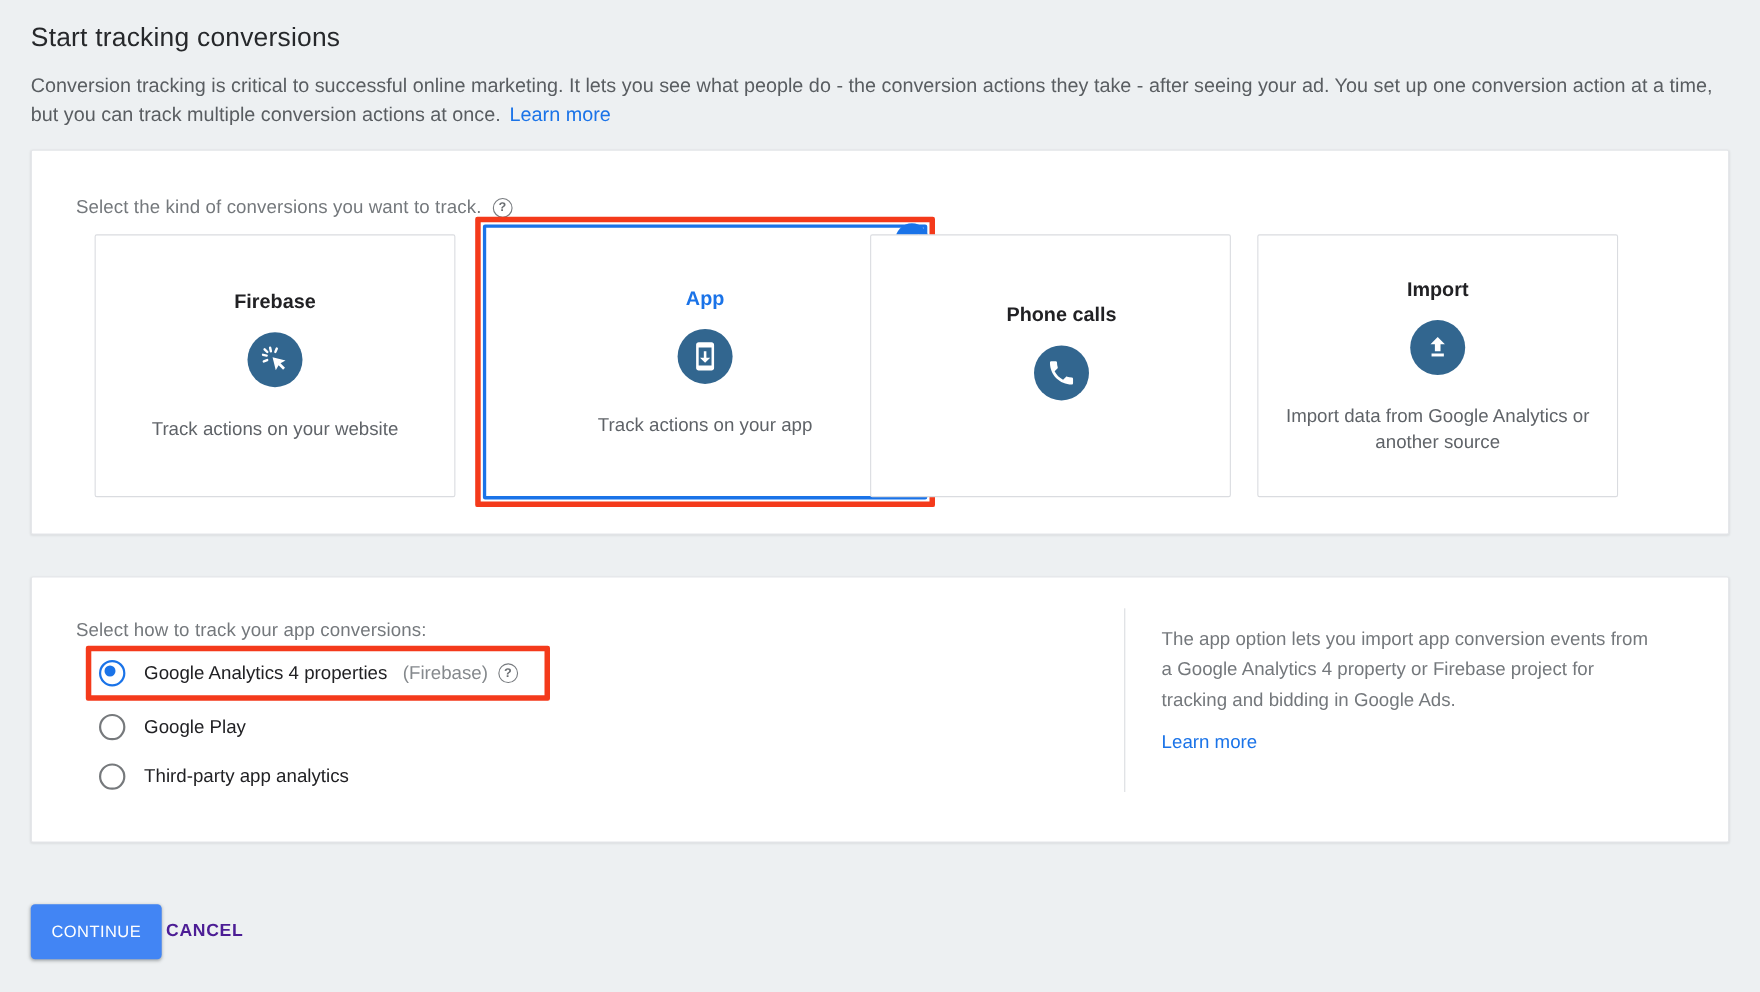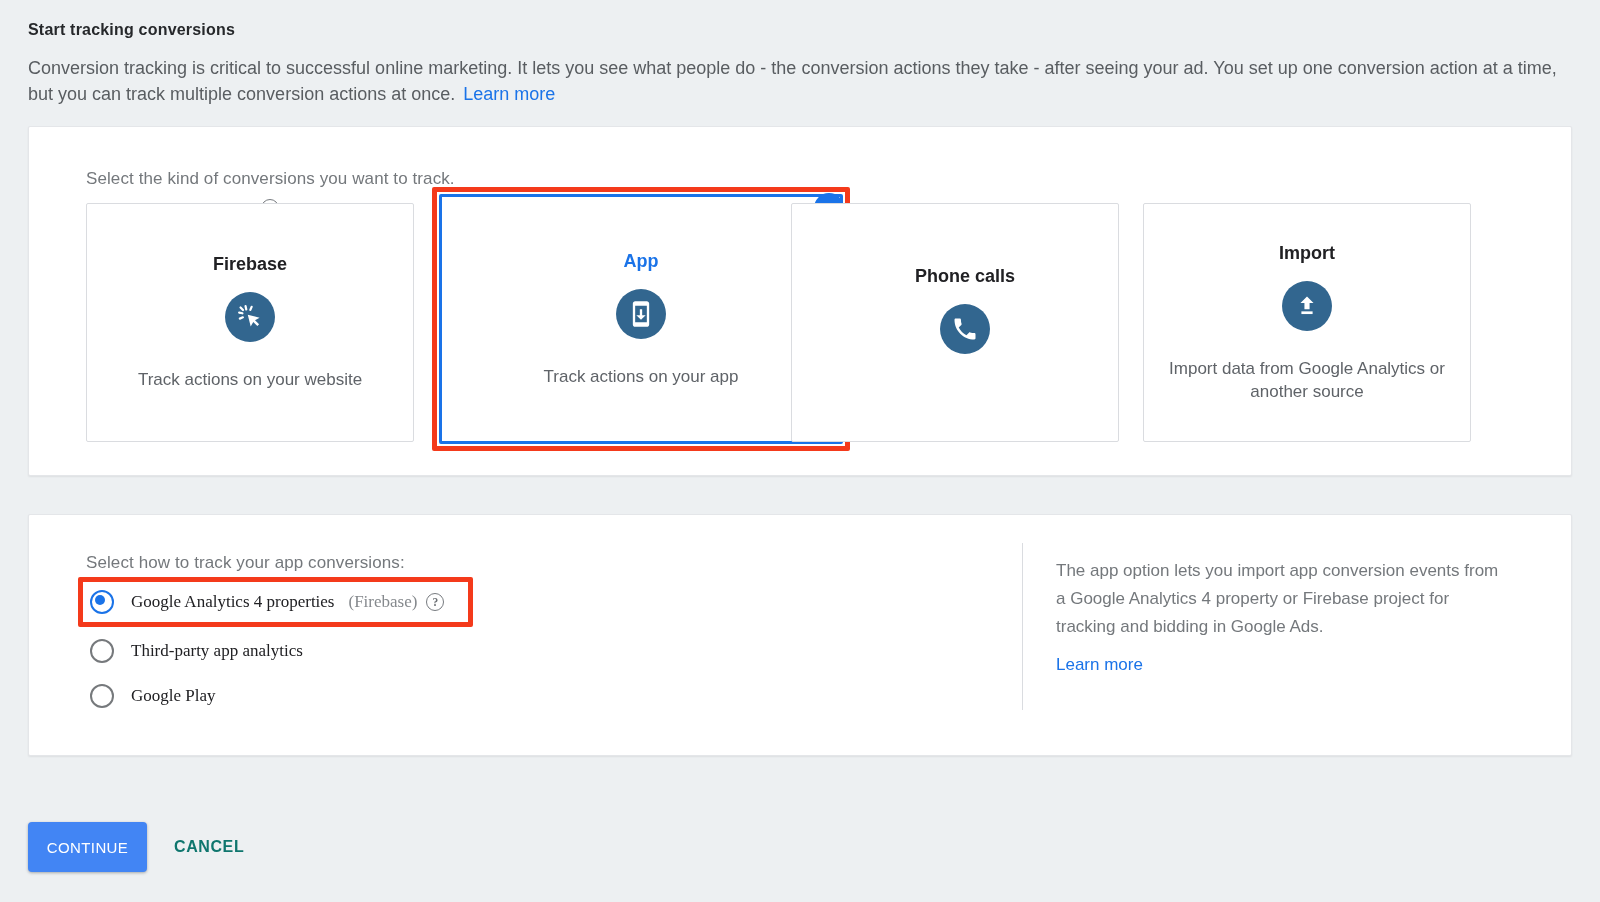--- a/index.html
+++ b/index.html
@@ -7,21 +7,21 @@
     width:1600px;height:902px;
     background:#edf0f2;
     font-family:"Liberation Sans","DejaVu Sans",sans-serif;
     color:#202124;
     overflow:hidden;
     position:relative;
   }
   .page{padding:0 28px;}
   h1.page-title{
     margin:0;padding-top:21px;
-    font-size:16px;font-weight:700;color:#26282b;
+    font-size:24px;font-weight:400;color:#26282b;
     letter-spacing:.2px;
   }
   .intro{
     margin:16px 0 0 0;
     font-size:18px;line-height:26px;color:#595d61;
     max-width:1530px;
   }
   .link{color:#1a73e8;text-decoration:none;cursor:pointer;}
   .intro .link{margin-left:8px;}
 
@@ -32,21 +32,21 @@
     border-radius:2px;
     box-shadow:0 1px 2px rgba(0,0,0,.07);
     position:relative;
   }
   .card-kind{margin-top:19px;height:348px;}
   .card-app{margin-top:38px;height:240px;}
 
   .section-label{
     font-size:17px;color:#74787c;letter-spacing:.1px;
   }
-  .label-row{position:absolute;left:57px;top:42px;display:flex;align-items:center;gap:10px;flex-direction:column;}
+  .label-row{position:absolute;left:40px;top:42px;display:flex;align-items:center;gap:10px;}
 
   .help-icon{
     width:16px;height:16px;flex:0 0 16px;
     border:1.5px solid #777b7f;border-radius:50%;
     color:#6a6e72;font-size:11.5px;font-weight:700;
     display:inline-flex;align-items:center;justify-content:center;
     cursor:pointer;user-select:none;
   }
 
   
@@ -92,21 +92,21 @@
     font-size:17px;color:#5f6368;text-align:center;
     line-height:23px;max-width:310px;
   }
 
   
   .radio-area{position:absolute;left:49px;top:62px;}
   .radio-annotation{
     border:5px solid #f43a1b;border-radius:2px;
     padding:8px 24px 8px 7px;display:inline-flex;
   }
-  .radio-row{display:flex;align-items:center;gap:17px;cursor:pointer;font-family:Liberation Serif, serif;}
+  .radio-row{display:flex;align-items:center;gap:17px;cursor:pointer;}
   .radio-row.plain{margin:12px 0 0 12px;}
   .radio-row.plain + .radio-row.plain{margin-top:21px;}
   .radio{
     width:20px;height:20px;flex:0 0 20px;
     border:2px solid #76797c;border-radius:50%;
     position:relative;background:#fff;
   }
   .radio.selected{border-color:#1a73e8;}
   .radio.selected::after{
     content:'';position:absolute;left:3px;top:3px;width:10px;height:10px;
@@ -128,23 +128,23 @@
   
   .footer{position:absolute;left:28px;top:822px;display:flex;align-items:center;}
   .btn-continue{
     min-width:119px;height:50px;
     background:#4285f4;color:#fff;border:none;border-radius:4px;
     font-family:inherit;font-size:15px;font-weight:500;letter-spacing:.4px;
     cursor:pointer;box-shadow:0 1px 3px rgba(60,64,67,.4);
     padding:0 17px;
   }
   .btn-cancel{
-    background:transparent;border:none;margin-left:23px;
+    background:transparent;border:none;
     font-family:inherit;font-size:16px;font-weight:700;letter-spacing:.6px;
-    color:#0f766e;cursor:pointer;padding:6px 4px;
+    color:#4c1d95;cursor:pointer;padding:6px 4px;
   }
 </style>
 </head>
 <body>
 
 <div class="page">
 
   <h1 class="page-title">Start tracking conversions</h1>
 
   <p class="intro"><span>Conversion tracking is critical to successful online marketing. It lets you see what people do - the conversion actions they take - after seeing your ad. You set up one conversion action at a time, but you can track multiple conversion actions at once.</span><a class="link">Learn more</a></p>
@@ -226,26 +226,26 @@
           <span class="radio-text">
             <span class="radio-label">Google Analytics 4 properties</span>
               <span class="radio-suffix">(Firebase)</span>
             <span class="help-icon">?</span>
           </span>
         </div>
       </div>
 
       <div class="radio-row plain">
         <span class="radio"></span>
-        <span class="radio-label">Third-party app analytics</span>
+        <span class="radio-label">Google Play</span>
       </div>
 
       <div class="radio-row plain">
         <span class="radio"></span>
-        <span class="radio-label">Google Play</span>
+        <span class="radio-label">Third-party app analytics</span>
       </div>
 
     </div>
 
     <div class="v-divider"></div>
 
     <div class="info-panel">
       <div class="info-text">The app option lets you import app conversion events from a Google Analytics 4 property or Firebase project for tracking and bidding in Google Ads.</div>
       <a class="link info-link">Learn more</a>
     </div>

